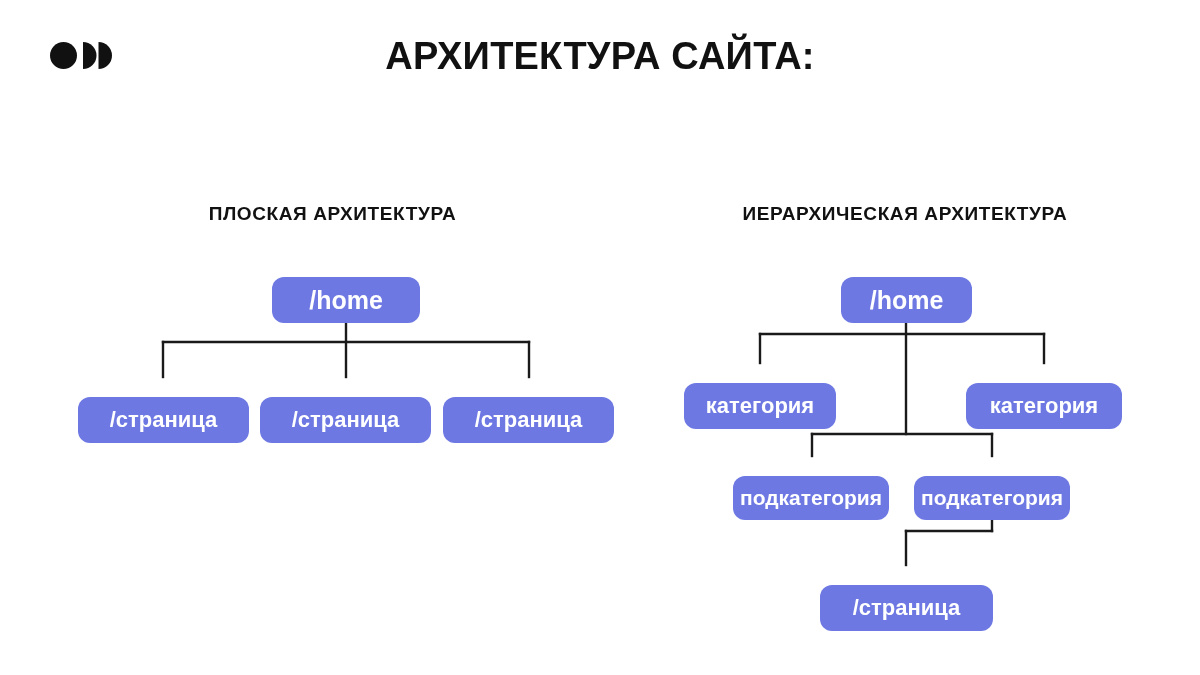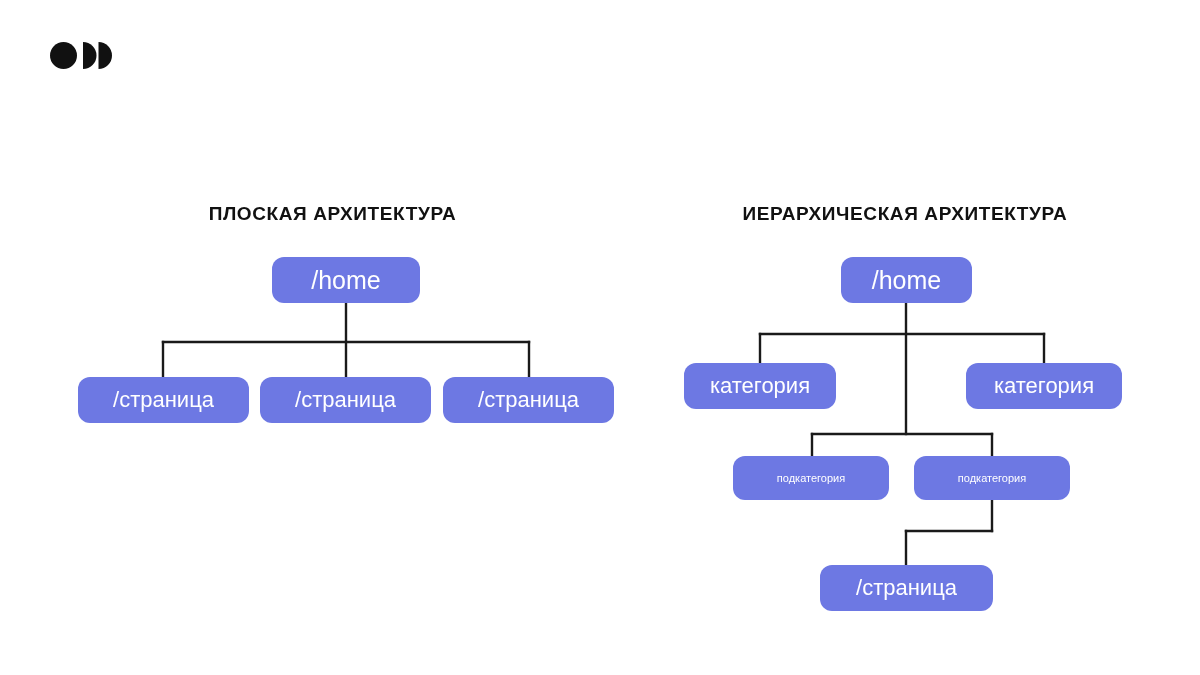--- a/index.html
+++ b/index.html
@@ -79,27 +79,28 @@
   
   .node {
     position: absolute;
     box-sizing: border-box;
     background: #6D78E3;
     border-radius: 12px;
     color: #ffffff;
     display: flex;
     align-items: center;
     justify-content: center;
-    font-weight: normal;
+    font-weight: bold;
     white-space: nowrap;
     z-index: 3;
+    margin-top: 20px;
   }
   .node.lg { font-size: 25px; }
   .node.md { font-size: 22px; }
-  .node.sm { font-size: 11px; }
+  .node.sm { font-size: 21px; }
 
   
   #flat-home      { left: 272px; top: 257px; width: 148px; height: 46px; }
   #flat-page-1    { left: 78px;  top: 377px; width: 171px; height: 46px; }
   #flat-page-2    { left: 260px; top: 377px; width: 171px; height: 46px; }
   #flat-page-3    { left: 443px; top: 377px; width: 171px; height: 46px; }
 
   
   #hier-home      { left: 841px; top: 257px; width: 131px; height: 46px; }
   #hier-cat-1     { left: 684px; top: 363px; width: 152px; height: 46px; }
@@ -113,20 +114,21 @@
 
 <div id="slide">
 
   <svg id="logo" viewBox="0 0 62 27" aria-hidden="true">
     <circle cx="13.5" cy="13.5" r="13.5" fill="#111111"></circle>
     <path d="M33 0 A13.5 13.5 0 0 1 33 27 Z" fill="#111111"></path>
     <path d="M48.5 0 A13.5 13.5 0 0 1 48.5 27 Z" fill="#111111"></path>
   </svg>
 
   <div id="title">
+    <span class="line">АРХИТЕКТУРА САЙТА:</span>
   </div>
 
   <div class="section-heading" id="heading-flat">ПЛОСКАЯ АРХИТЕКТУРА</div>
 
   <div class="section-heading" id="heading-hier">ИЕРАРХИЧЕСКАЯ АРХИТЕКТУРА</div>
 
   <svg class="connectors" viewBox="0 0 1200 675" aria-hidden="true">
     <g stroke="#1A1A1A" stroke-width="2.4" fill="none" stroke-linecap="square">
 
       <line x1="346" y1="303" x2="346" y2="377"></line>

